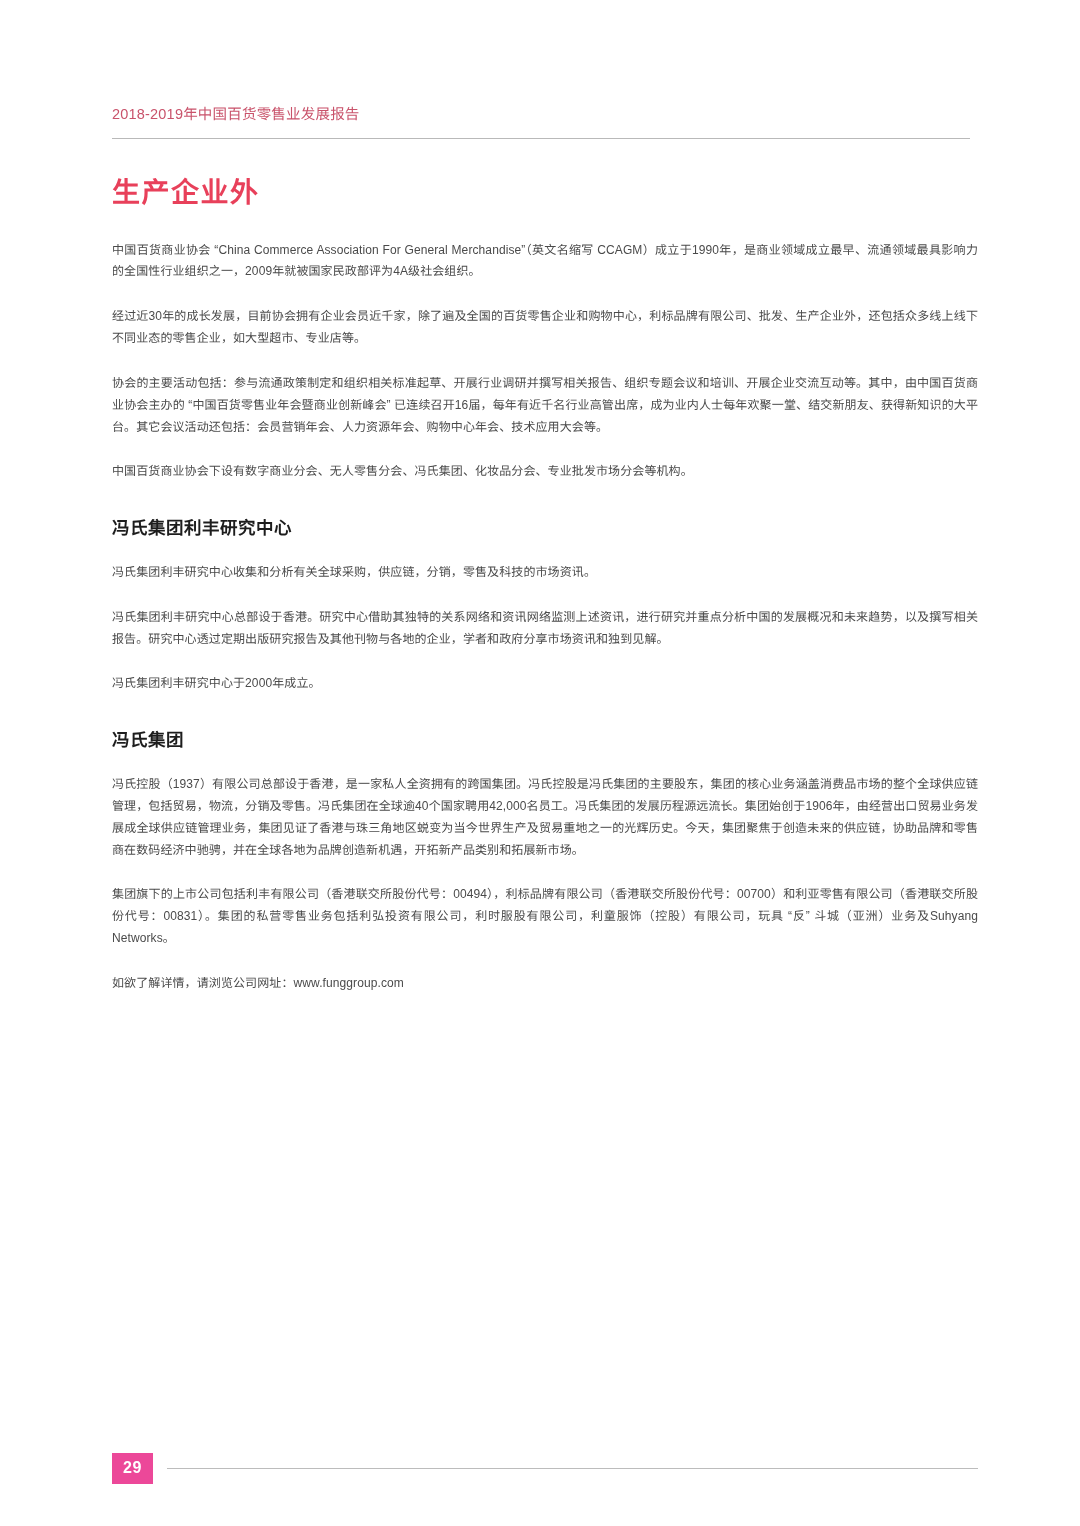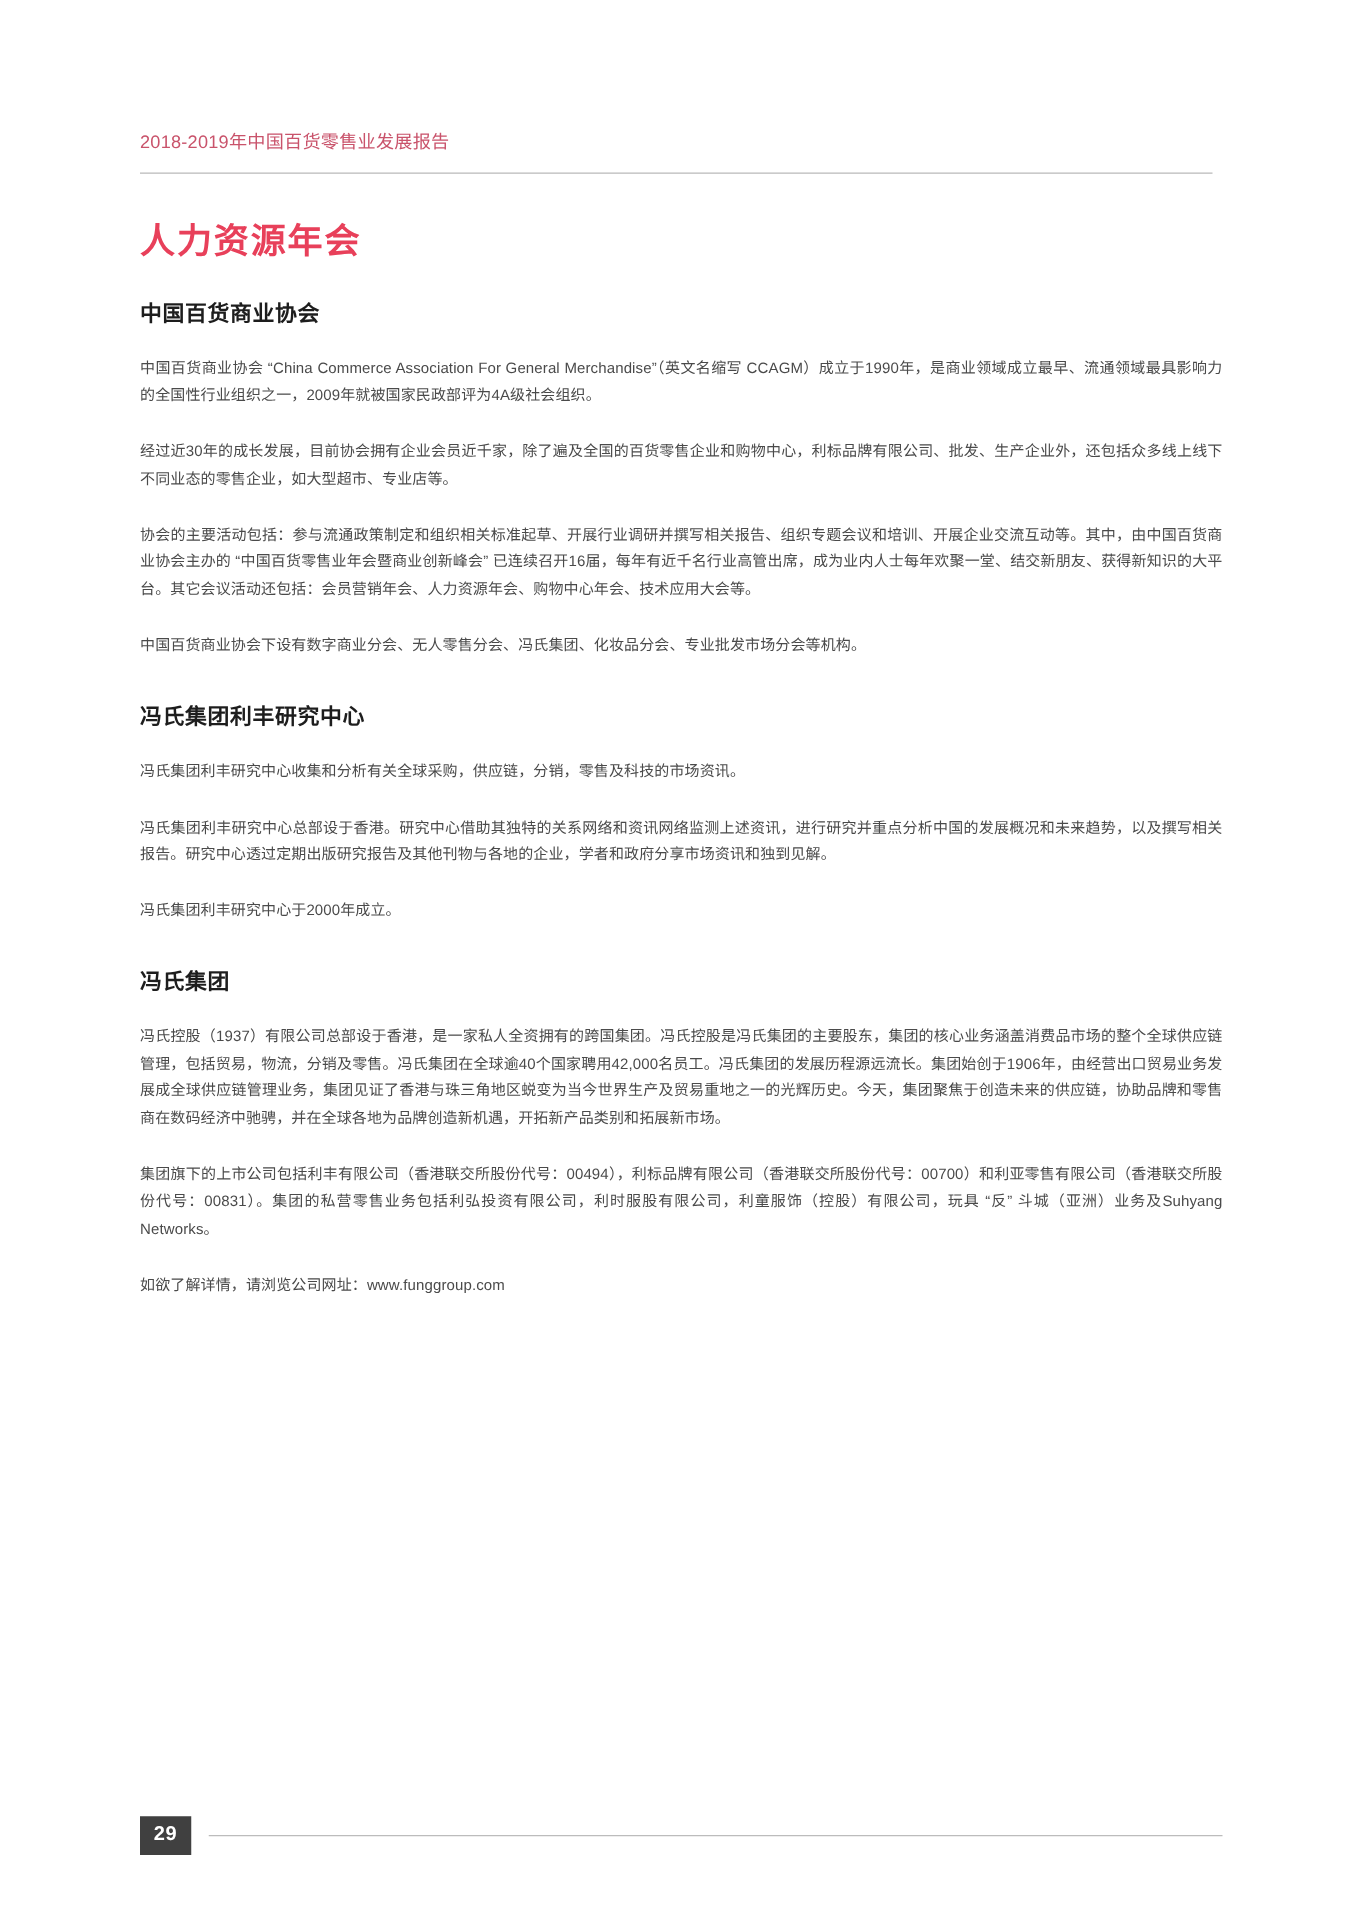--- a/index.html
+++ b/index.html
@@ -89,21 +89,21 @@
   
   .page-footer {
     position: absolute;
     left: 112px;
     bottom: 42px;
     width: 866px;
     display: flex;
     align-items: center;
   }
   .page-number-badge {
-    background: #404040;
+    background: #ec4899;
     color: #ffffff;
     font-size: 16px;
     font-weight: bold;
     line-height: 1;
     padding: 7px 11px 8px 11px;
     letter-spacing: 0.5px;
     min-width: 14px;
     text-align: center;
   }
   .footer-rule {
@@ -118,23 +118,22 @@
 
 <div class="page">
 
   <div class="page-header">
     <div class="header-title">2018-2019年中国百货零售业发展报告</div>
     <div class="header-rule"></div>
   </div>
 
   <div class="content">
 
-    <h1 class="section-title">人力资源年会</h1>
+    <h1 class="section-title">生产企业外</h1>
 
-    <h3 class="sub-heading first">中国百货商业协会</h3>
     <p class="body-text">中国百货商业协会 “China Commerce Association For General Merchandise”（英文名缩写 CCAGM）成立于1990年，是商业领域成立最早、流通领域最具影响力的全国性行业组织之一，2009年就被国家民政部评为4A级社会组织。</p>
     <p class="body-text">经过近30年的成长发展，目前协会拥有企业会员近千家，除了遍及全国的百货零售企业和购物中心，利标品牌有限公司、批发、生产企业外，还包括众多线上线下不同业态的零售企业，如大型超市、专业店等。</p>
     <p class="body-text">协会的主要活动包括：参与流通政策制定和组织相关标准起草、开展行业调研并撰写相关报告、组织专题会议和培训、开展企业交流互动等。其中，由中国百货商业协会主办的 “中国百货零售业年会暨商业创新峰会” 已连续召开16届，每年有近千名行业高管出席，成为业内人士每年欢聚一堂、结交新朋友、获得新知识的大平台。其它会议活动还包括：会员营销年会、人力资源年会、购物中心年会、技术应用大会等。</p>
     <p class="body-text">中国百货商业协会下设有数字商业分会、无人零售分会、冯氏集团、化妆品分会、专业批发市场分会等机构。</p>
 
     <h3 class="sub-heading">冯氏集团利丰研究中心</h3>
     <p class="body-text">冯氏集团利丰研究中心收集和分析有关全球采购，供应链，分销，零售及科技的市场资讯。</p>
     <p class="body-text">冯氏集团利丰研究中心总部设于香港。研究中心借助其独特的关系网络和资讯网络监测上述资讯，进行研究并重点分析中国的发展概况和未来趋势，以及撰写相关报告。研究中心透过定期出版研究报告及其他刊物与各地的企业，学者和政府分享市场资讯和独到见解。</p>
     <p class="body-text">冯氏集团利丰研究中心于2000年成立。</p>
 

